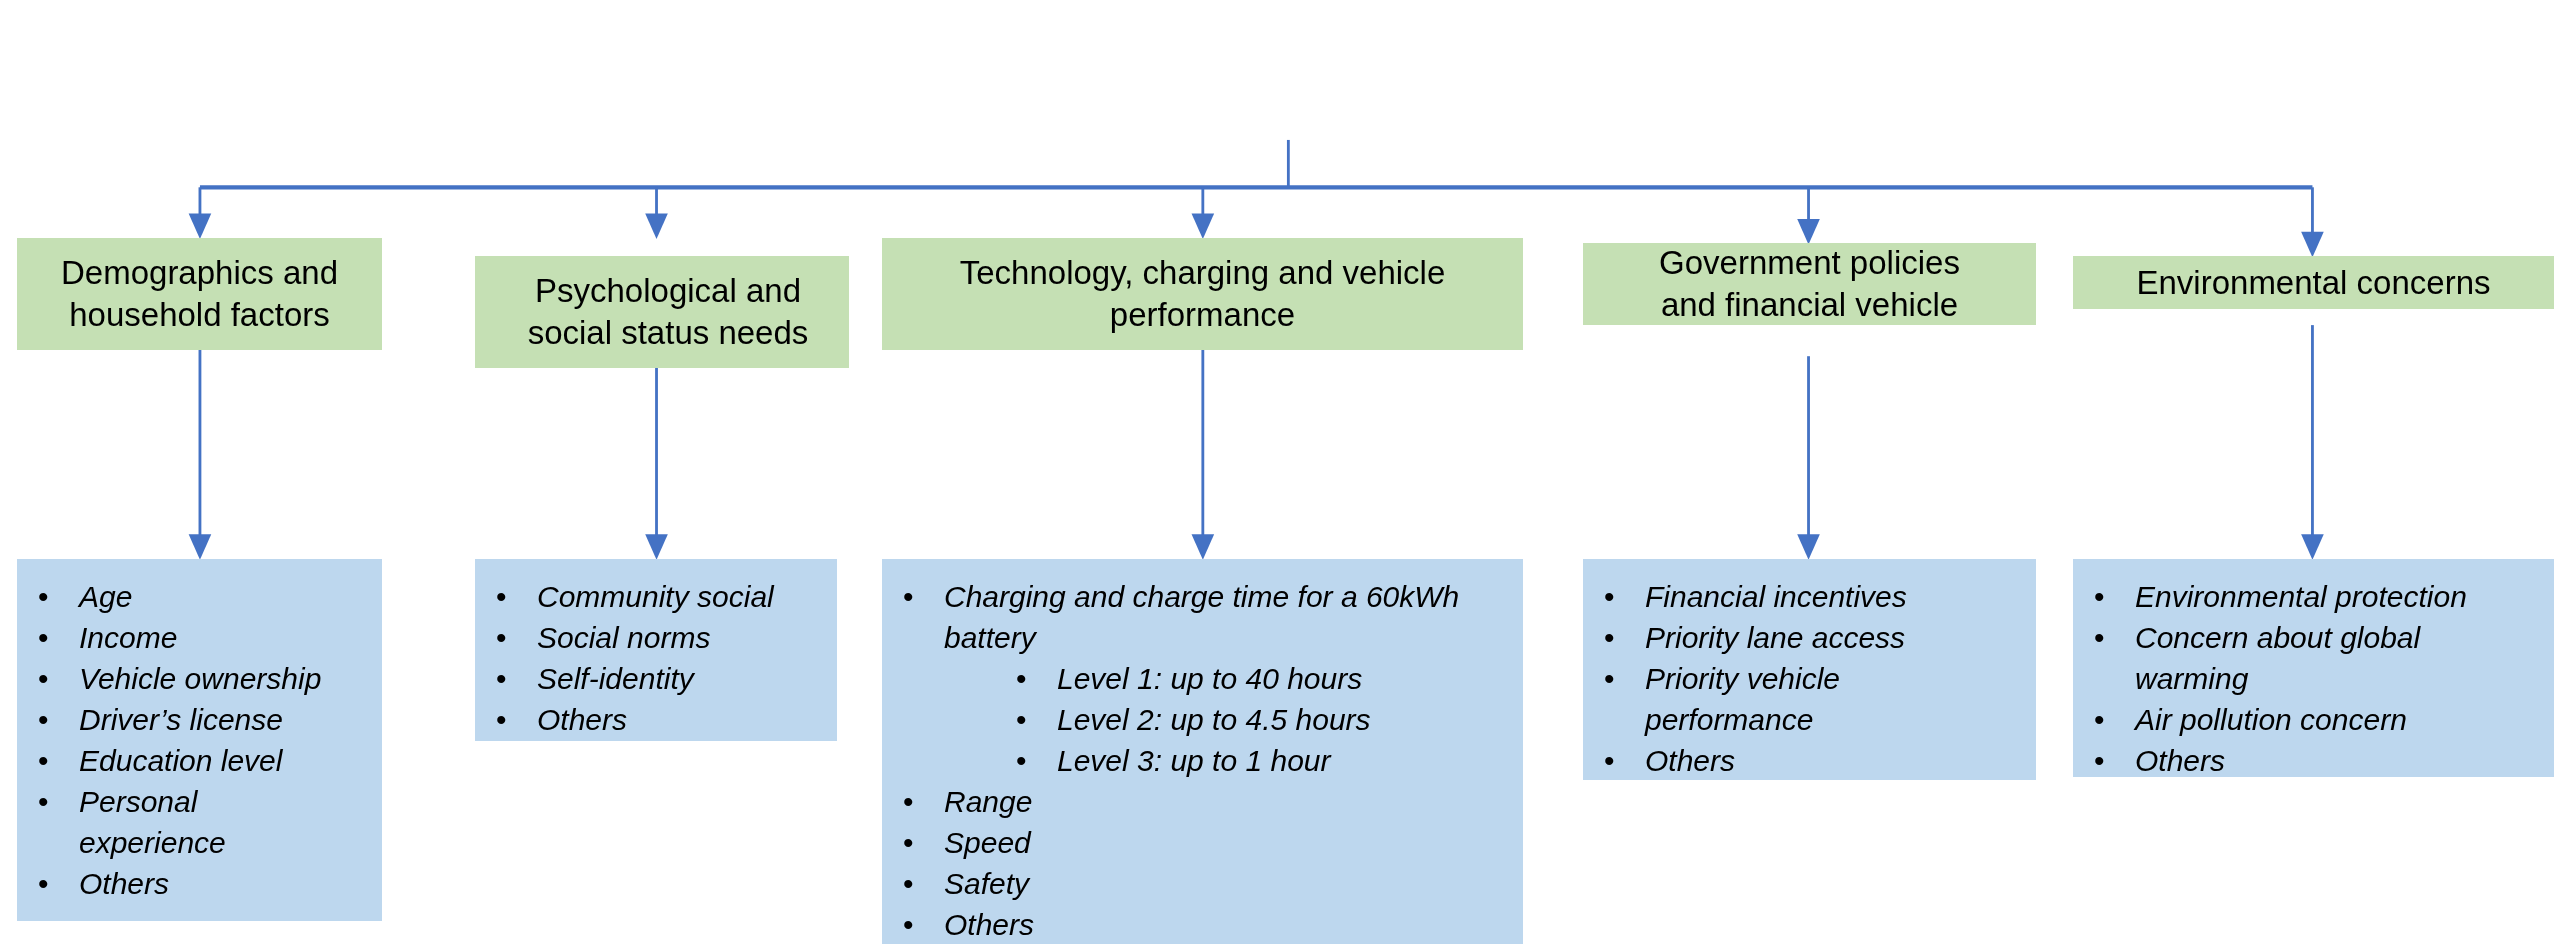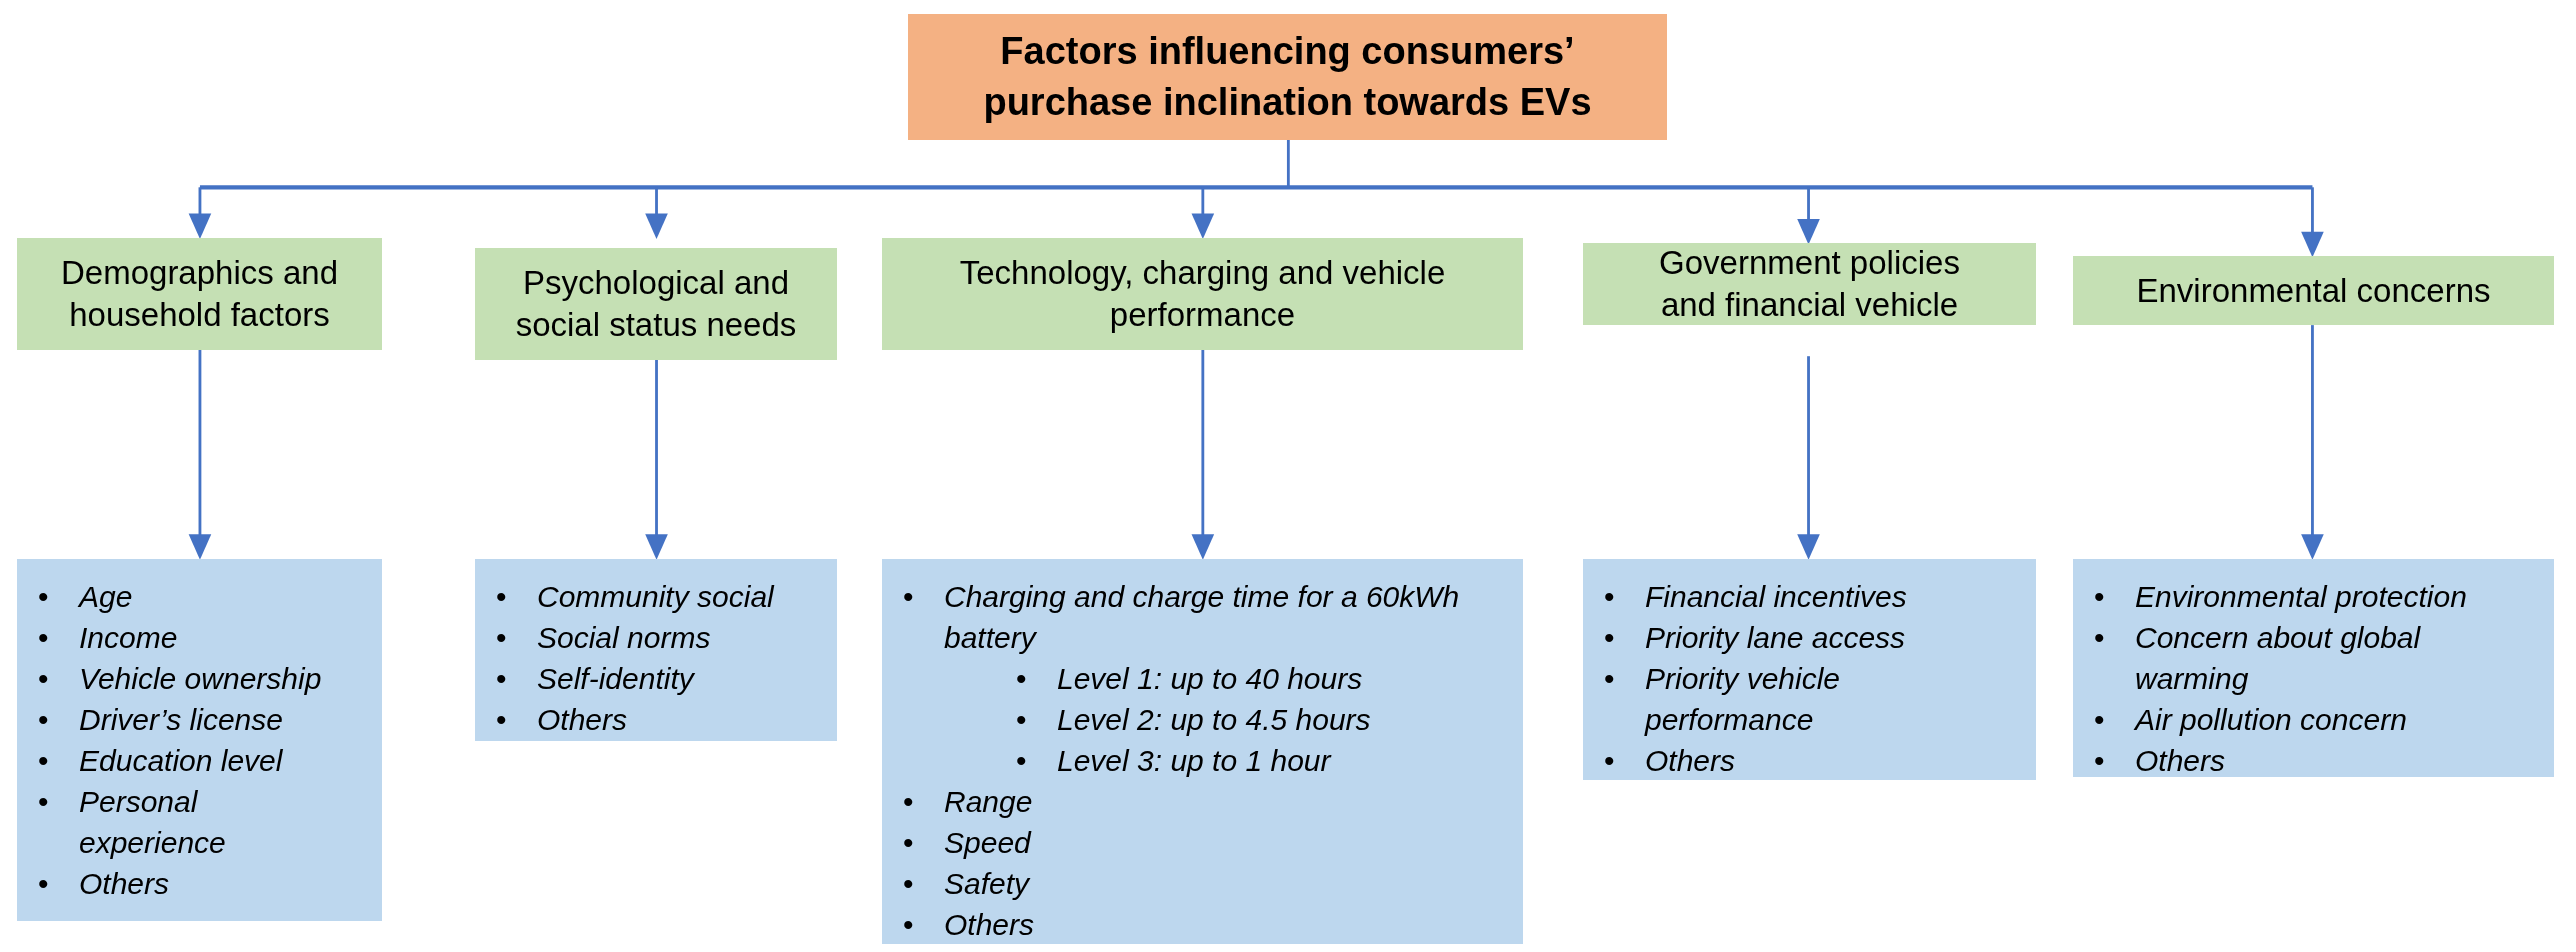--- a/index.html
+++ b/index.html
@@ -30,24 +30,24 @@
     font-weight:bold;font-size:38px;line-height:51px;text-align:center;
   }
 
   .head{
     position:absolute;background:var(--branch-bg);
     display:flex;flex-direction:column;align-items:center;justify-content:center;
     font-size:33px;line-height:42px;text-align:center;
   }
   .head div{white-space:nowrap;}
   .b1{left:17px;  top:238px;width:365px;height:112px;}
-  .b2{left:475px; top:248px;width:362px;height:112px;}
+  .b2{left:475px; top:256px;width:362px;height:112px;padding-left:12px;}
   .b3{left:882px;top:238px;width:641px;height:112px;}
   .b4{left:1583px;top:243px;width:453px;height:82px;}
-  .b5{left:2073px;top:256px;width:481px;height:69px;}
+  .b5{left:2073px;top:256px;width:481px;height:53px;}
 
   .list{
     position:absolute;background:var(--list-bg);
     font-size:30px;line-height:41px;
     box-sizing:border-box;padding:17px 7px 0 0;
   }
   .l1{left:17px;  top:559px;width:365px;height:362px;}
   .l2{left:475px; top:559px;width:362px;height:182px;}
   .l3{left:882px;top:559px;width:641px;height:385px;}
   .l4{left:1583px;top:559px;width:453px;height:221px;}
@@ -86,24 +86,20 @@
     <path class="cline thin" d="M928 495 V758"></path>
     <polygon class="carrow" points="912,756 944,756 928,792"></polygon>
     <path class="cline thin" d="M1701 495 V758"></path>
     <polygon class="carrow" points="1685,756 1717,756 1701,792"></polygon>
     <path class="cline thin" d="M2558 504 V758"></path>
     <polygon class="carrow" points="2542,756 2574,756 2558,792"></polygon>
     <path class="cline thin" d="M3271 460 V758"></path>
     <polygon class="carrow" points="3255,756 3287,756 3271,792"></polygon>
   </svg>
 
-  <div class="title-box">
-    <div>Factors influencing consumers’</div>
-    <div>purchase inclination towards EVs</div>
-  </div>
 
   <div class="head b1">
       <div>Demographics and</div>
       <div>household factors</div>
     </div>
   <div class="head b2">
       <div>Psychological and</div>
       <div>social status needs</div>
     </div>
   <div class="head b3">

